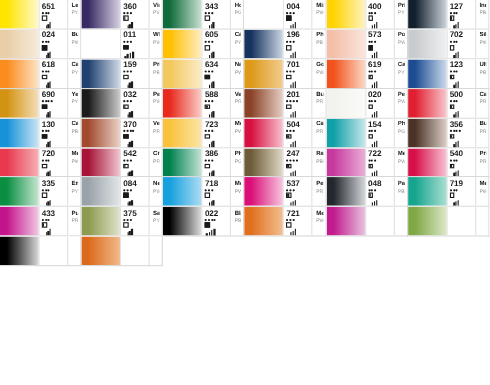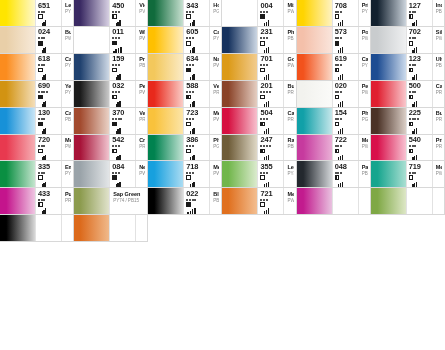--- a/index.html
+++ b/index.html
@@ -145,21 +145,21 @@
         </div>
       </div>
       <div class="names">
         <div class="pname">Lemon Yellow</div>
         <div class="pig">PY3 / PY74</div>
       </div>
     </div>
     <div class="cell">
       <div class="swatch" style="background: linear-gradient(to right, rgb(58, 42, 99) 0%, rgb(58, 42, 99) 18%, rgb(214, 207, 226) 100%);"></div>
       <div class="meta">
-        <div class="code">450</div>
+        <div class="code">360</div>
         <div class="dots">
           <span class="dot"></span>
           <span class="dot"></span>
           <span class="dot"></span>
         </div>
         <div class="sym-row">
           <span class="sq half"></span>
         </div>
         <div class="lf">
           <span class="b b1"></span>
@@ -214,21 +214,21 @@
         </div>
       </div>
       <div class="names">
         <div class="pname">Mixing White</div>
         <div class="pig">PW6</div>
       </div>
     </div>
     <div class="cell">
       <div class="swatch" style="background: linear-gradient(to right, rgb(255, 212, 0) 0%, rgb(255, 212, 0) 18%, rgb(255, 243, 194) 100%);"></div>
       <div class="meta">
-        <div class="code">708</div>
+        <div class="code">400</div>
         <div class="dots">
           <span class="dot"></span>
           <span class="dot"></span>
           <span class="dot"></span>
         </div>
         <div class="sym-row">
           <span class="sq"></span>
         </div>
         <div class="lf">
           <span class="b b1"></span>
@@ -330,21 +330,21 @@
         </div>
       </div>
       <div class="names">
         <div class="pname">Cadmium Yellow Hue</div>
         <div class="pig">PY74 / PY83</div>
       </div>
     </div>
     <div class="cell">
       <div class="swatch" style="background: linear-gradient(to right, rgb(22, 50, 94) 0%, rgb(22, 50, 94) 18%, rgb(203, 214, 227) 100%);"></div>
       <div class="meta">
-        <div class="code">231</div>
+        <div class="code">196</div>
         <div class="dots">
           <span class="dot"></span>
           <span class="dot"></span>
           <span class="dot"></span>
         </div>
         <div class="sym-row">
           <span class="sq"></span>
         </div>
         <div class="lf">
           <span class="b b1"></span>
@@ -793,21 +793,21 @@
         </div>
       </div>
       <div class="names">
         <div class="pname">Phthalo Turquoise</div>
         <div class="pig">PG7 / PB15</div>
       </div>
     </div>
     <div class="cell">
       <div class="swatch" style="background: linear-gradient(to right, rgb(75, 50, 38) 0%, rgb(75, 50, 38) 18%, rgb(218, 206, 198) 100%);"></div>
       <div class="meta">
-        <div class="code">225</div>
+        <div class="code">356</div>
         <div class="dots">
           <span class="dot"></span>
           <span class="dot"></span>
           <span class="dot"></span>
           <span class="dot"></span>
         </div>
         <div class="sym-row">
           <span class="sq half"></span>
         </div>
         <div class="lf">
@@ -1023,40 +1023,40 @@
           <span class="b b2"></span>
           <span class="b b3"></span>
         </div>
       </div>
       <div class="names">
         <div class="pname">Metallic Blue</div>
         <div class="pig">PW6 / PB15</div>
       </div>
     </div>
     <div class="cell">
-      <div class="swatch" style="background: linear-gradient(to right, rgb(113, 182, 75) 0%, rgb(113, 182, 75) 18%, rgb(219, 235, 206) 100%);"></div>
-      <div class="meta">
-        <div class="code">355</div>
-        <div class="dots">
-          <span class="dot"></span>
-          <span class="dot"></span>
-          <span class="dot"></span>
-        </div>
-        <div class="sym-row">
-          <span class="sq"></span>
-        </div>
-        <div class="lf">
-          <span class="b b1"></span>
-          <span class="b b2"></span>
-          <span class="b b3"></span>
-        </div>
-      </div>
-      <div class="names">
-        <div class="pname">Leaf Green</div>
-        <div class="pig">PY3 / PG36</div>
+      <div class="swatch" style="background: linear-gradient(to right, rgb(218, 16, 120) 0%, rgb(218, 16, 120) 18%, rgb(248, 196, 223) 100%);"></div>
+      <div class="meta">
+        <div class="code">537</div>
+        <div class="dots">
+          <span class="dot"></span>
+          <span class="dot"></span>
+          <span class="dot"></span>
+        </div>
+        <div class="sym-row">
+          <span class="sq half"></span>
+        </div>
+        <div class="lf">
+          <span class="b b1"></span>
+          <span class="b b2"></span>
+          <span class="b b3"></span>
+        </div>
+      </div>
+      <div class="names">
+        <div class="pname">Permanent Rose</div>
+        <div class="pig">PR122</div>
       </div>
     </div>
     <div class="cell">
       <div class="swatch" style="background: linear-gradient(to right, rgb(35, 40, 46) 0%, rgb(35, 40, 46) 18%, rgb(212, 215, 218) 100%);"></div>
       <div class="meta">
         <div class="code">048</div>
         <div class="dots">
           <span class="dot"></span>
           <span class="dot"></span>
           <span class="dot"></span>
@@ -1116,20 +1116,36 @@
           <span class="b b3"></span>
         </div>
       </div>
       <div class="names">
         <div class="pname">Purple</div>
         <div class="pig">PR122 / PV23</div>
       </div>
     </div>
     <div class="cell">
       <div class="swatch" style="background: linear-gradient(to right, rgb(140, 155, 78) 0%, rgb(140, 155, 78) 18%, rgb(224, 226, 203) 100%);"></div>
+      <div class="meta">
+        <div class="code">375</div>
+        <div class="dots">
+          <span class="dot"></span>
+          <span class="dot"></span>
+          <span class="dot"></span>
+        </div>
+        <div class="sym-row">
+          <span class="sq"></span>
+        </div>
+        <div class="lf">
+          <span class="b b1"></span>
+          <span class="b b2"></span>
+          <span class="b b3"></span>
+        </div>
+      </div>
       <div class="names">
         <div class="pname">Sap Green</div>
         <div class="pig">PY74 / PB15</div>
       </div>
     </div>
     <div class="cell">
       <div class="swatch" style="background: linear-gradient(to right, rgb(0, 0, 0) 0%, rgb(0, 0, 0) 18%, rgb(220, 220, 220) 100%);"></div>
       <div class="meta">
         <div class="code">022</div>
         <div class="dots">

